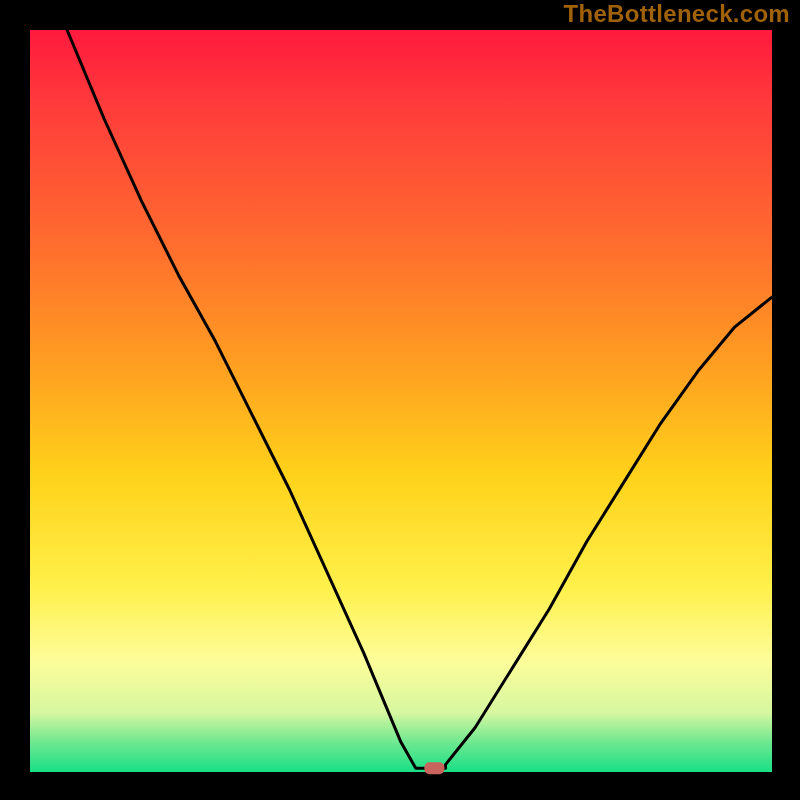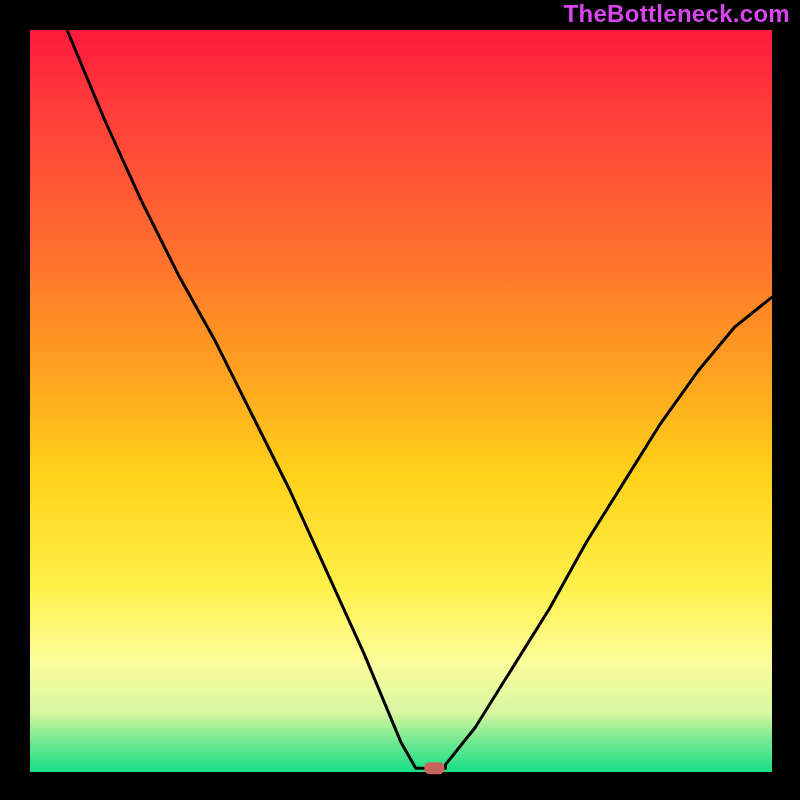--- a/index.html
+++ b/index.html
@@ -14,21 +14,21 @@
   .frame {
     position: relative;
     width: 800px;
     height: 800px;
     background: #000000;
   }
   .watermark {
     position: absolute;
     top: 0;
     right: 10px;
-    color: #d946ef;
+    color: #a16207;
     font-size: 24px;
     font-weight: 600;
     letter-spacing: 0.3px;
     user-select: none;
   }
   
   .plot {
     position: absolute;
     left: 30px;
     top: 30px;

